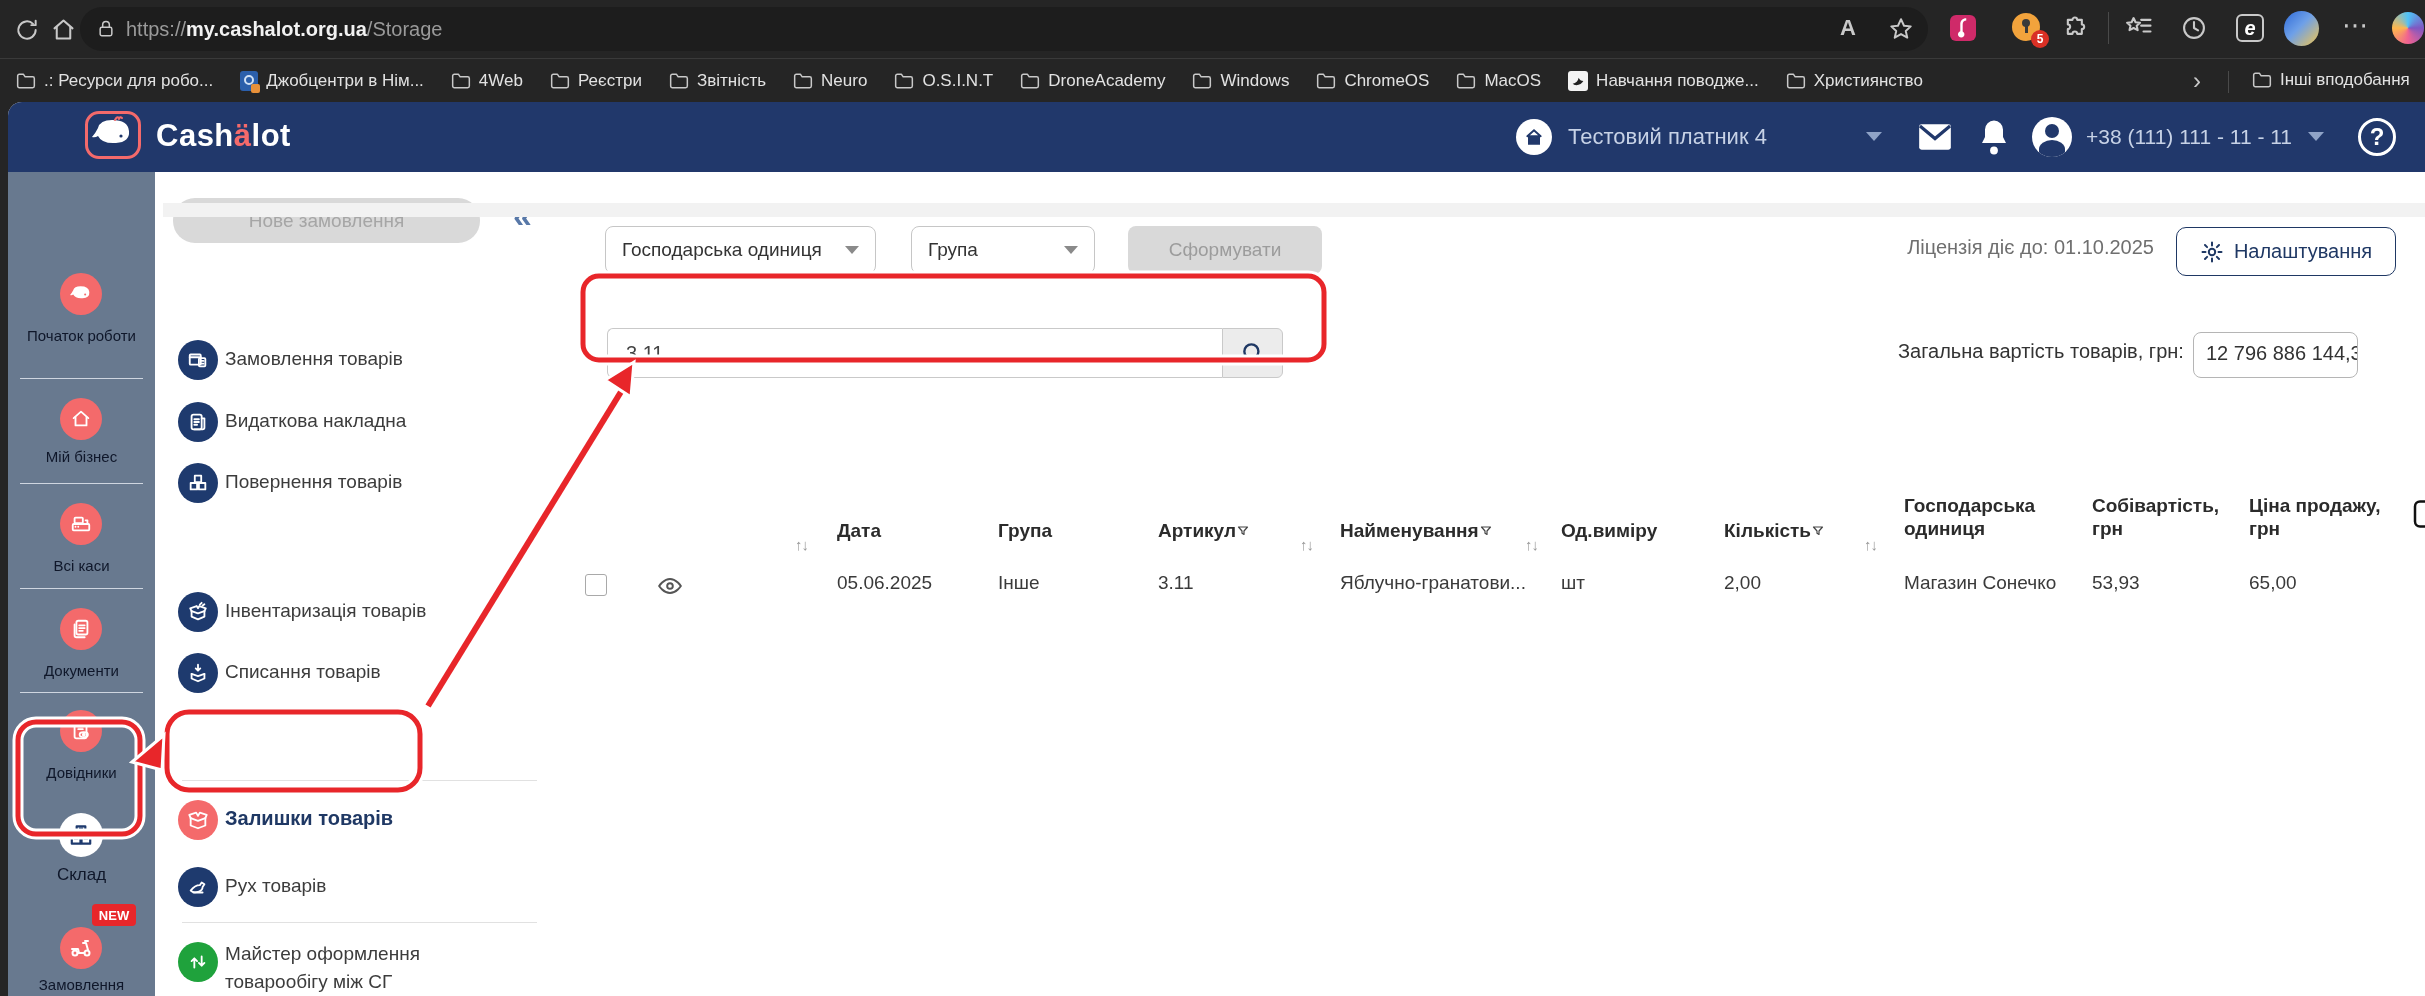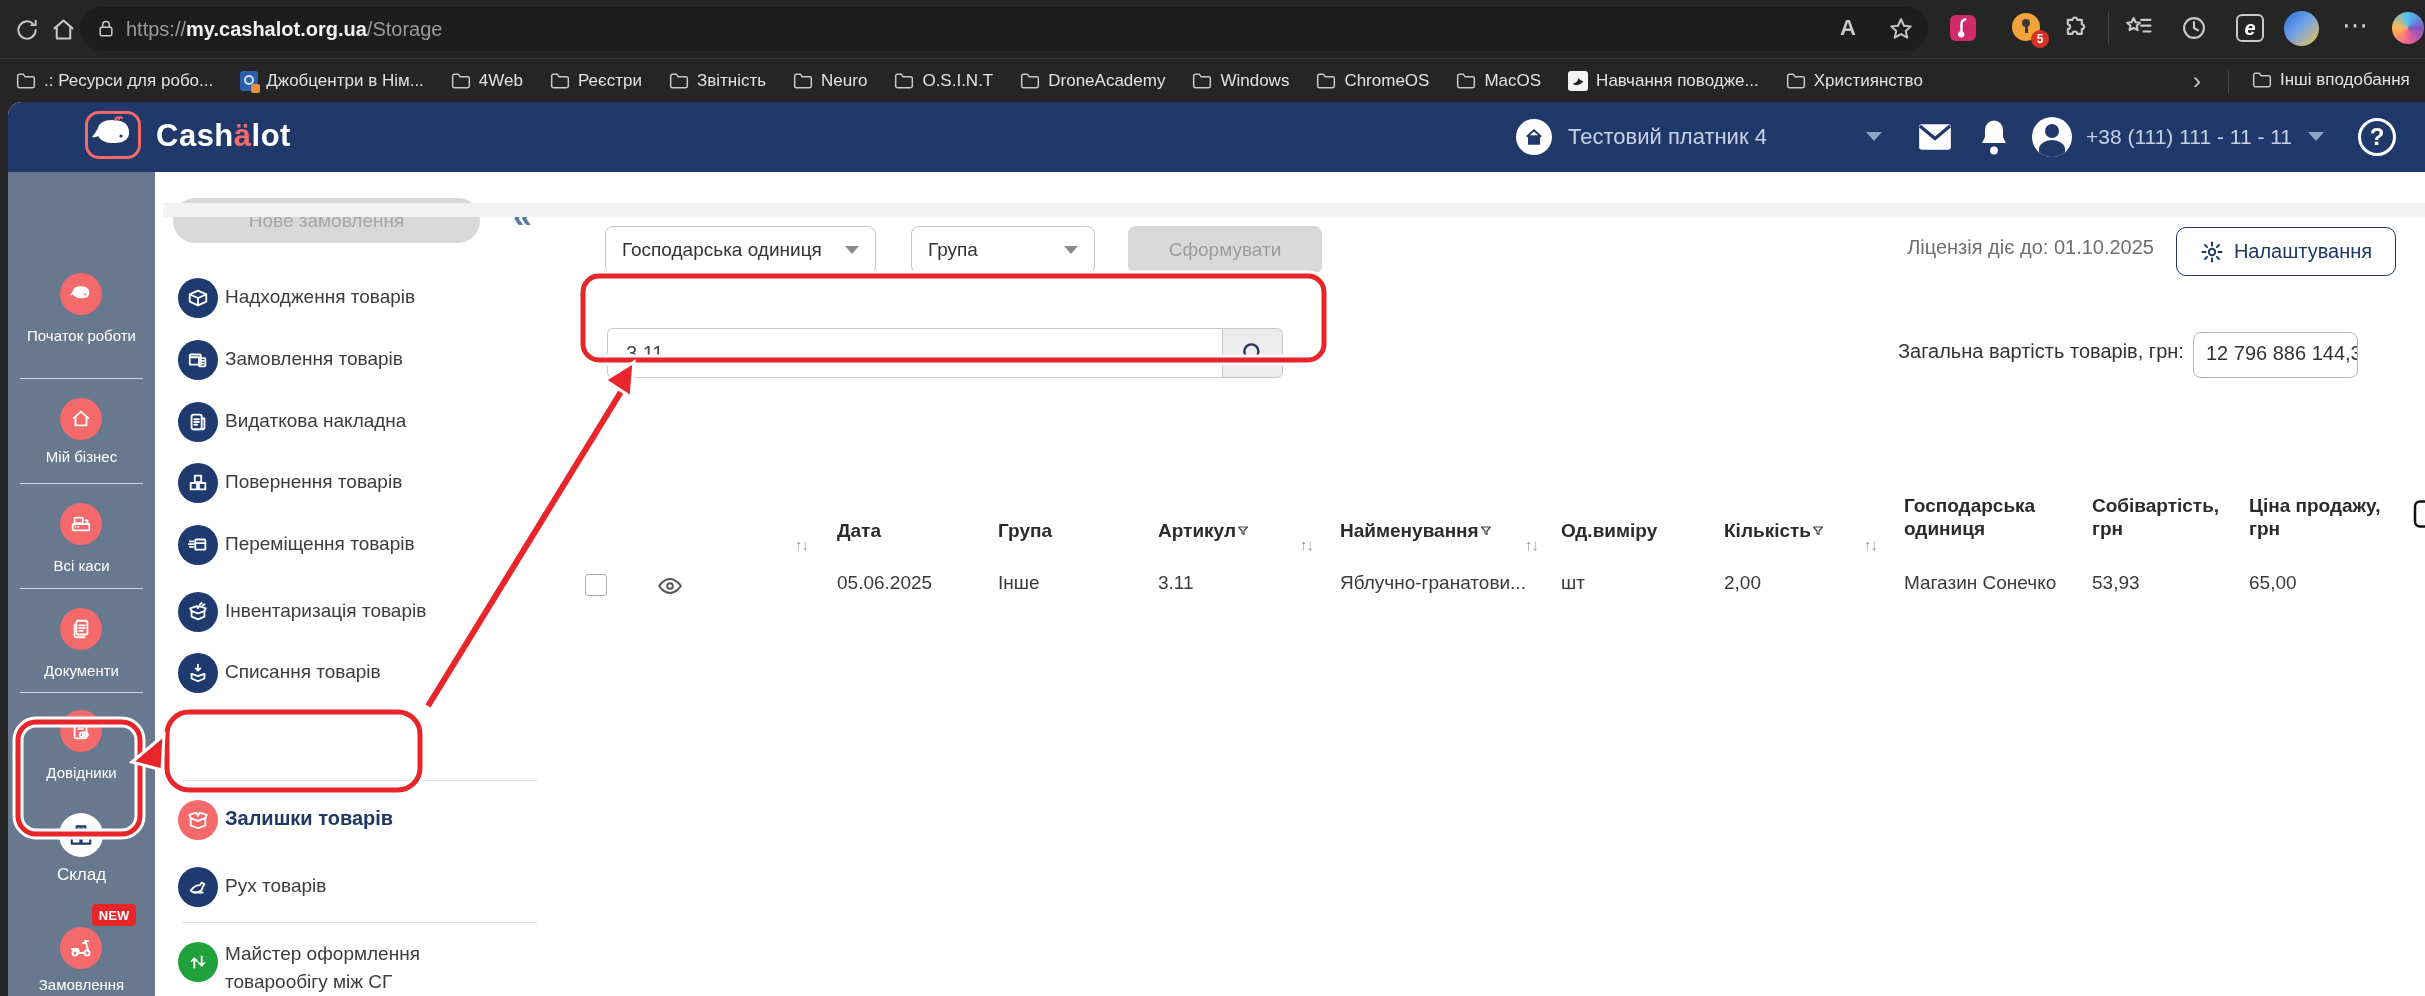--- a/index.html
+++ b/index.html
@@ -27,21 +27,21 @@
   #page { left:8px; top:102px; width:2417px; height:894px; background:#fff; border-top-left-radius:14px; overflow:hidden; }
   #app-header { left:0; top:0; width:2417px; height:70px; background:#21386b; }
   #logo-text { font-size:31px; font-weight:bold; color:#fff; letter-spacing:.5px; }
   #logo-text .uml { color:#f46a6b; }
   .hdr-txt { color:#c7d2e6; font-size:22px; white-space:nowrap; }
   .caret { width:0; height:0; border-left:8px solid transparent; border-right:8px solid transparent; border-top:9px solid #8fa3c7; }
 
   
   #sidebar { left:0; top:70px; width:147px; height:824px; background:#68798f; }
   .sb-circle { position:absolute; width:42px; height:42px; border-radius:50%; background:#f46a6b; display:flex; align-items:center; justify-content:center; }
-  .sb-label { position:absolute; width:147px; text-align:center; color:#ffffff; font-size:15px; line-height:18px; }
+  .sb-label { position:absolute; width:147px; text-align:center; color:#0f172a; font-size:15px; line-height:18px; }
   .sb-div { position:absolute; left:12px; width:123px; height:1px; background:#cfd6e0; }
 
   
   #submenu { left:147px; top:70px; width:420px; height:824px; background:#fff; }
   .mi-circle { position:absolute; left:23px; width:40px; height:40px; border-radius:50%; background:#1e3a6e; display:flex; align-items:center; justify-content:center; }
   .mi-label { position:absolute; left:70px; font-size:19px; color:#3c3c3c; white-space:nowrap; }
   .sub-div { position:absolute; left:27px; width:355px; height:1px; background:#e1e1e1; }
 
   
   #main { left:567px; top:70px; width:1850px; height:824px; background:#fff;margin-top:31px; }
@@ -338,30 +338,20 @@
       </div>
       <div class="sb-label" style="top:54px">Замовлення</div>
     </div>
 
   </div>
 
   <div class="abs" id="submenu">
     <div class="abs" style="left:18px;top:26px;width:307px;height:45px;background:#d9d9d9;border-radius:22px;color:#a6a6a6;font-size:19px;display:flex;align-items:center;justify-content:center">Нове замовлення</div>
     <span class="abs" style="left:358px;top:24px;color:#5878a8;font-size:34px;font-weight:bold">«</span>
 
-    <div class="abs" style="left:0;top:106px;width:420px;height:40px">
-      <div class="mi-circle" style="top:0">
-        <svg width="22" height="22" viewBox="0 0 24 24" class="ic">
-            <path d="M3 8l9-4 9 4-9 4z"></path>
-            <path d="M3 8v8l9 4 9-4V8"></path>
-            <path d="M12 12v8"></path>
-          </svg>
-      </div>
-      <div class="mi-label" style="top:8px">Надходження товарів</div>
-    </div>
     <div class="abs" style="left:0;top:168px;width:420px;height:40px">
       <div class="mi-circle" style="top:0">
         <svg width="22" height="22" viewBox="0 0 24 24" class="ic">
             <rect x="3" y="6" width="12" height="11" rx="1"></rect>
             <path d="M3 9h12"></path>
             <rect x="13" y="10" width="7" height="9" rx="1"></rect>
             <path d="M15 13h3M15 16h3"></path>
           </svg>
       </div>
       <div class="mi-label" style="top:8px">Замовлення товарів</div>
@@ -378,30 +368,20 @@
     </div>
     <div class="abs" style="left:0;top:291px;width:420px;height:40px">
       <div class="mi-circle" style="top:0">
         <svg width="22" height="22" viewBox="0 0 24 24" class="ic">
             <rect x="4" y="12" width="7" height="7"></rect>
             <rect x="13" y="12" width="7" height="7"></rect>
             <rect x="8.5" y="4" width="7" height="7"></rect>
           </svg>
       </div>
       <div class="mi-label" style="top:8px">Повернення товарів</div>
-    </div>
-    <div class="abs" style="left:0;top:353px;width:420px;height:40px">
-      <div class="mi-circle" style="top:0">
-        <svg width="22" height="22" viewBox="0 0 24 24" class="ic">
-            <rect x="9" y="6" width="11" height="11" rx="1"></rect>
-            <path d="M9 10h11"></path>
-            <path d="M3 8h4M2 11h5M3 14h4"></path>
-          </svg>
-      </div>
-      <div class="mi-label" style="top:8px">Переміщення товарів</div>
     </div>
     <div class="abs" style="left:0;top:420px;width:420px;height:40px">
       <div class="mi-circle" style="top:0">
         <svg width="22" height="22" viewBox="0 0 24 24" class="ic">
             <path d="M5 11l7 2.5 7-2.5"></path>
             <path d="M5 11v6l7 3 7-3v-6"></path>
             <path d="M5 11l-1.5-3 7-2.5L12 8M19 11l1.5-3-7-2.5L12 8"></path>
             <path d="M14 4l2-2M17 5l2-1.5"></path>
           </svg>
       </div>

